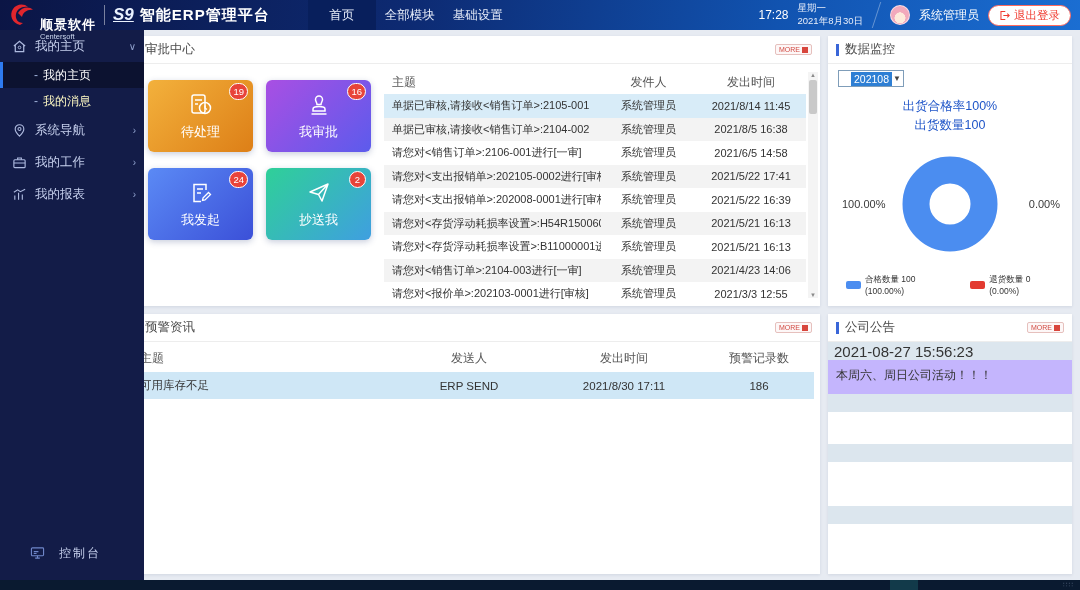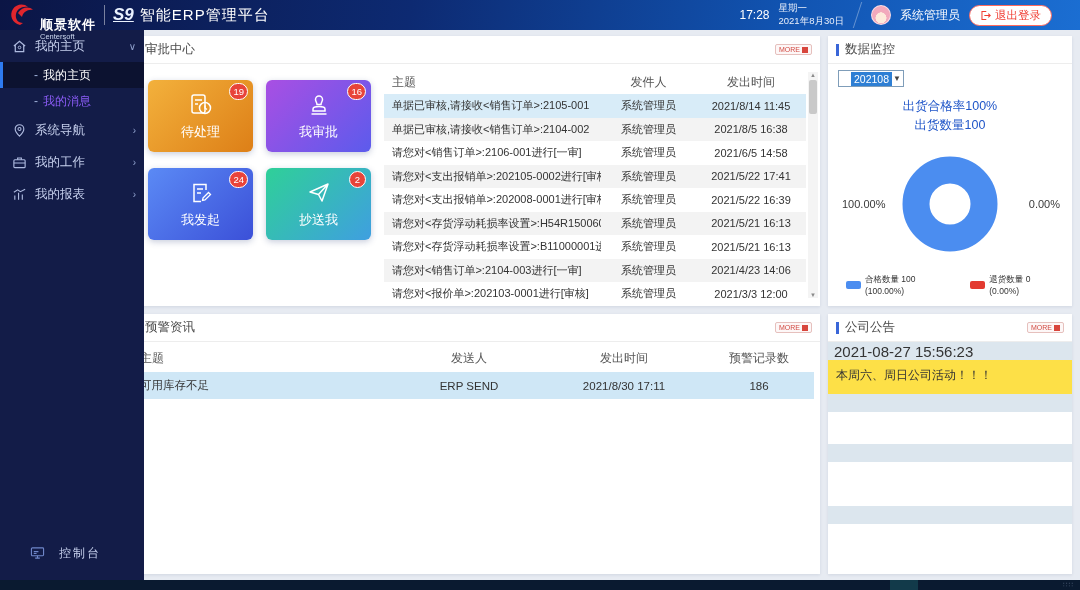--- a/index.html
+++ b/index.html
@@ -10,46 +10,46 @@
   .topbar { position:absolute; left:0; top:0; width:1080px; height:30px;
     background:linear-gradient(100deg,#0b1545 0%,#0d2a72 38%,#1153b0 72%,#1b6ed2 100%);
     display:flex; align-items:center; color:#fff; z-index:5; }
   .logo-wrap { display:flex; align-items:center; gap:6px; padding-left:8px; }
   .logo-swirl { width:26px; height:24px; flex:0 0 auto; }
   .logo-text { line-height:1;margin-top:28px; }
   .logo-cn { font-size:13px; font-weight:bold; letter-spacing:1px; }
   .logo-en { font-size:7.5px; color:#cdd8ef; margin-top:2px; }
   .logo-sep { width:1px; height:20px; background:rgba(255,255,255,.45); margin:0 8px; }
   .s9 { font-size:17px; font-weight:bold; font-style:italic; color:#eaf2ff; letter-spacing:0;text-decoration:underline; }
-  .prod-title { font-size:15px; font-weight:normal; margin-left:6px; letter-spacing:1px; }
+  .prod-title { font-size:15px; font-weight:bold; margin-left:6px; letter-spacing:1px; }
   .tabs { display:flex; height:30px; margin-left:38px; }
   .tab { width:68px; display:flex; align-items:center; justify-content:center;
     font-size:12.5px; color:#e8eefa; cursor:pointer; }
   .tab.active { background:#081f5c; }
-  .top-right { margin-left:auto; display:flex; align-items:center; gap:9px; padding-right:28px; }
+  .top-right { margin-left:auto; display:flex; align-items:center; gap:9px; padding-right:9px; }
   .clock { font-size:12px; }
   .datebox { font-size:9.5px; line-height:1.35; color:#e8eefa; }
   .diag { width:1px; height:26px; background:rgba(255,255,255,.35); transform:skewX(-18deg); margin:0 4px; }
   .avatar { width:20px; height:20px; border-radius:50%;
     background:radial-gradient(circle at 50% 66%, #fdeadb 36%, #f2a9bc 38%);
     border:1px solid rgba(255,255,255,.6); }
   .username { font-size:12px; }
   .logout-btn { display:flex; align-items:center; gap:4px; background:#fff;
     border:1px solid #ff6a5e; color:#f03b30; font-size:11.5px;
     border-radius:12px; padding:2px 10px; cursor:pointer; }
 
   
   .sidebar { position:absolute; left:0; top:30px; width:144px; height:550px;
     background:#131c48; color:#c7d1ee; z-index:4; }
   .side-group { height:32px; display:flex; align-items:center; gap:8px;
     padding:0 8px 0 12px; font-size:12.5px; cursor:pointer; }
   .side-group .gicon { width:15px; height:15px; flex:0 0 auto; }
   .side-group .chev { margin-left:auto; font-size:10px; color:#8fa0cc; }
   .subitem { height:26px; display:flex; align-items:center; font-size:12px;
-    padding-left:34px; cursor:pointer; color:#8b5cf6; position:relative; }
+    padding-left:34px; cursor:pointer; color:#fef9c3; position:relative; }
   .subitem::before { content:"-"; margin-right:5px; color:#9fb0d8; }
   .subitem.active { background:#0c1230; color:#fff; }
   .subitem.active::after { content:""; position:absolute; left:0; top:0; bottom:0;
     width:3px; background:#2e7bf0; }
   .side-footer { position:absolute; left:16px; bottom:14px; width:100%; }
   .sf-item { height:26px; display:flex; align-items:center; gap:14px;
     padding-left:14px; font-size:12px; letter-spacing:2px; cursor:pointer; }
   .sf-item .gicon { width:15px; height:14px; }
   .start-grid { width:13px; height:13px; display:grid;
     grid-template-columns:6px 6px; grid-template-rows:6px 6px; gap:1px; }
@@ -126,21 +126,21 @@
   .whead,.wrow { display:grid; grid-template-columns:1fr 150px 160px 110px; align-items:center; }
   .whead { height:28px; font-size:12px; color:#555; }
   .whead .c1,.wrow .c1 { padding-left:10px; }
   .whead .c2,.whead .c3,.whead .c4,.wrow .c2,.wrow .c3,.wrow .c4 { text-align:center; }
   .wrow { height:27px; font-size:11.5px; color:#333; background:#cfe7f6; cursor:pointer; }
 
   
   .notice-body { flex:1; overflow:hidden; }
   .ndate { height:18px; background:#dce6ee; display:flex; align-items:center;
     padding-left:6px; font-size:15px; color:#333; }
-  .ntext { padding:7px 8px 10px; font-size:12px; color:#333; background:#fde047; }
+  .ntext { padding:7px 8px 10px; font-size:12px; color:#333; background:#c4b5fd; }
   .nempty { background:#fff; }
   .nempty.h1 { height:32px; } .nempty.h2 { height:44px; } .nempty.h3 { height:78px; }
 
   
   .bottombar { position:absolute; left:0; bottom:0; width:1080px; height:10px;
     background:#0a1a30; z-index:6; display:flex; align-items:center; }
   .bb-accent { width:28px; height:10px; background:#123a4a; margin-left:890px; }
   .bb-dots { margin-left:auto; padding-right:6px; color:#54657e; font-size:7px; letter-spacing:1px; }
 
   svg { display:block; }
@@ -156,20 +156,25 @@
     </svg>
     <div class="logo-text">
       <div class="logo-cn">顺景软件</div>
       <div class="logo-en">Centersoft</div>
     </div>
   </div>
   <div class="logo-sep"></div>
   <span class="s9">S9</span>
   <span class="prod-title">智能ERP管理平台</span>
 
+  <div class="tabs">
+    <div class="tab active">首页</div>
+    <div class="tab">全部模块</div>
+    <div class="tab">基础设置</div>
+  </div>
 
   <div class="top-right">
     <span class="clock">17:28</span>
     <div class="datebox">
       <div>星期一</div>
       <div>2021年8月30日</div>
     </div>
     <div class="diag"></div>
     <div class="avatar"></div>
     <span class="username">系统管理员</span>
@@ -331,21 +336,21 @@
 
   <div class="arow alt">
     <span class="c1">请您对&lt;销售订单&gt;:2104-003进行[一审]</span>
     <span class="c2">系统管理员</span>
     <span class="c3">2021/4/23 14:06</span>
   </div>
 
   <div class="arow">
     <span class="c1">请您对&lt;报价单&gt;:202103-0001进行[审核]</span>
     <span class="c2">系统管理员</span>
-    <span class="c3">2021/3/3 12:00</span>
+    <span class="c3">2021/3/3 12:55</span>
   </div>
 </div>
         <div class="vscroll">
           <span>▲</span>
           <span class="thumb"></span>
           <span class="arr-down">▼</span>
         </div>
       </div>
     </div>
   </div>

